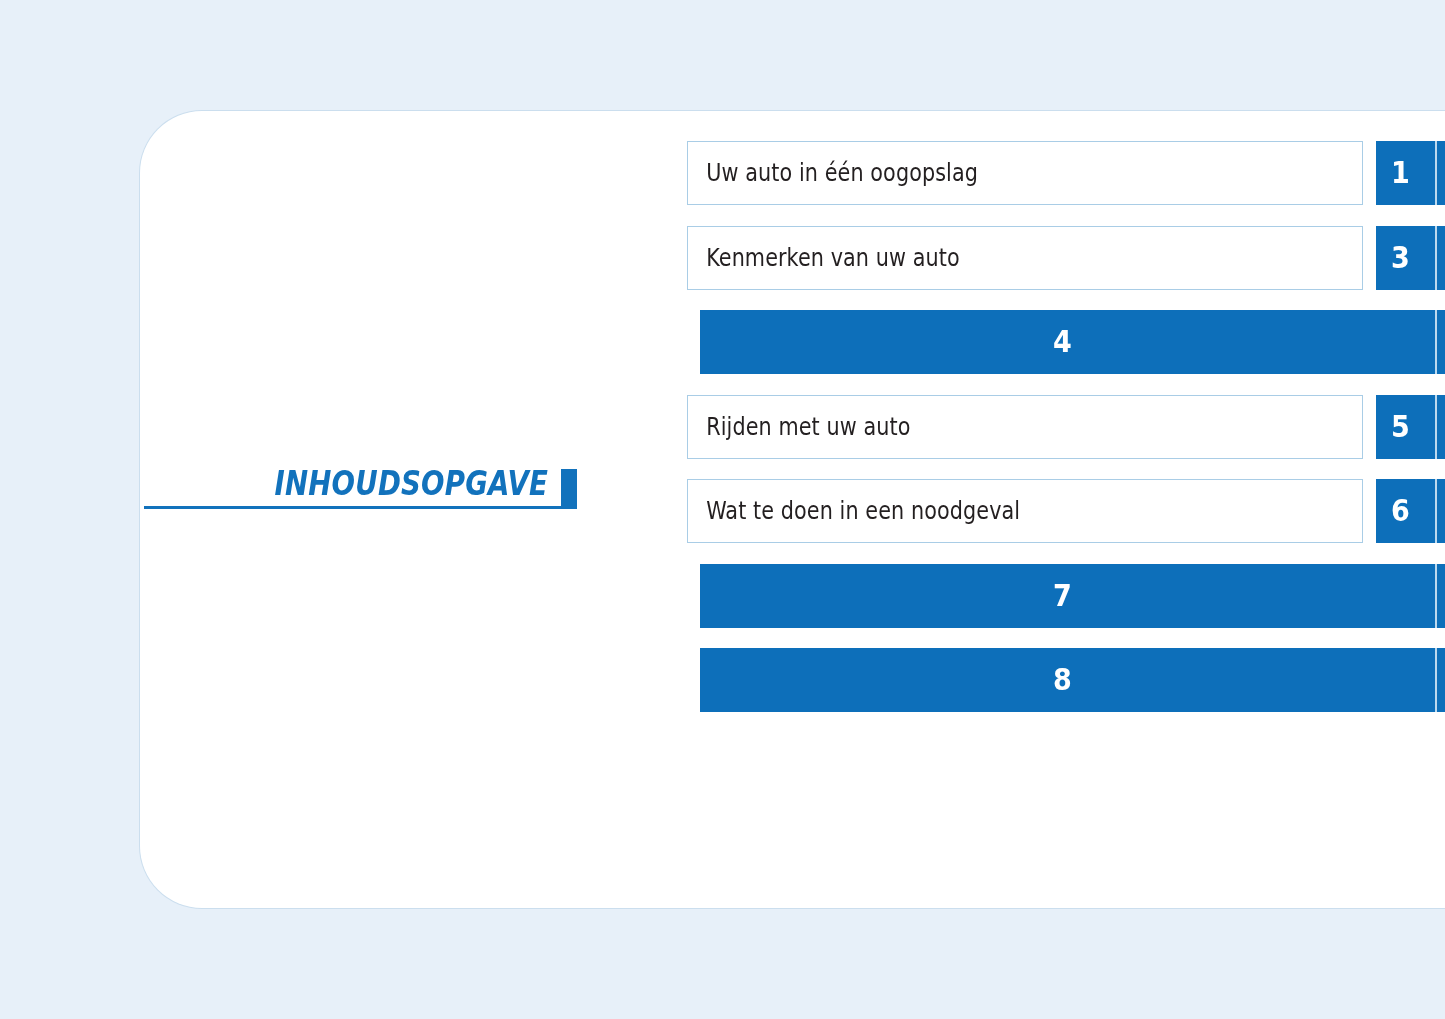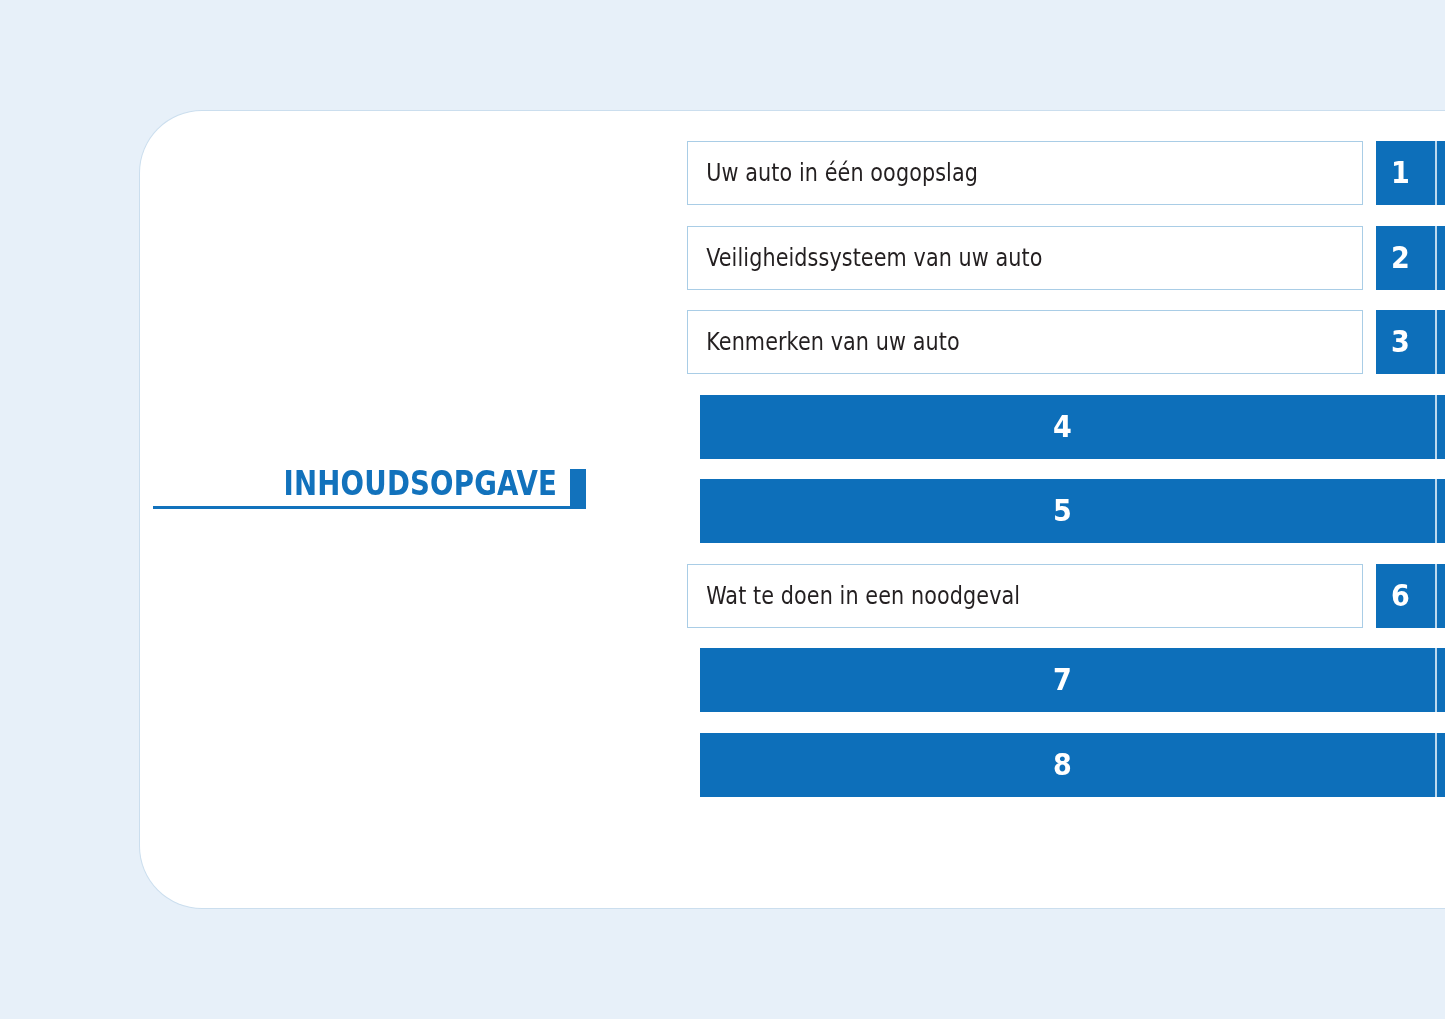--- a/index.html
+++ b/index.html
@@ -25,24 +25,25 @@
     height: 797px;
     background: #ffffff;
     border-top-left-radius: 62px;
     border-bottom-left-radius: 62px;
     box-shadow: 0 0 0 1px rgba(180, 208, 230, 0.55);
   }
 
   
   #title-block {
     position: absolute;
-    left: 13px;            
+    left: 4px;            
     top: 462px;
     width: 576px;
     height: 50px;
+    font-style: italic;
   }
   #title-rule {
     position: absolute;
     left: 140px;
     top: 44px;
     width: 420px;
     height: 3px;
     background: #1272bc;
   }
   #toc-title {
@@ -151,40 +152,35 @@
 <div class="chapter-row">
       <div class="chapter-box">
         <span class="chapter-label">Uw auto in één oogopslag</span>
       </div>
       <div class="chapter-tab">
         <span class="chapter-number">1</span>
       </div>
     </div>
     <div class="chapter-row">
       <div class="chapter-box">
-        <span class="chapter-label">Veiligheidssysteem van uw auto</span>
-      </div>
-      <div class="chapter-tab">
-        <span class="chapter-number">2</span>
-      </div>
-    </div>
-    <div class="chapter-row">
-      <div class="chapter-box">
         <span class="chapter-label">Kenmerken van uw auto</span>
       </div>
       <div class="chapter-tab">
         <span class="chapter-number">3</span>
       </div>
     </div>
     <div class="chapter-row">
       <div class="chapter-tab">
         <span class="chapter-number">4</span>
       </div>
     </div>
     <div class="chapter-row">
+      <div class="chapter-box">
+        <span class="chapter-label">Rijden met uw auto</span>
+      </div>
       <div class="chapter-tab">
         <span class="chapter-number">5</span>
       </div>
     </div>
     <div class="chapter-row">
       <div class="chapter-box">
         <span class="chapter-label">Wat te doen in een noodgeval</span>
       </div>
       <div class="chapter-tab">
         <span class="chapter-number">6</span>

